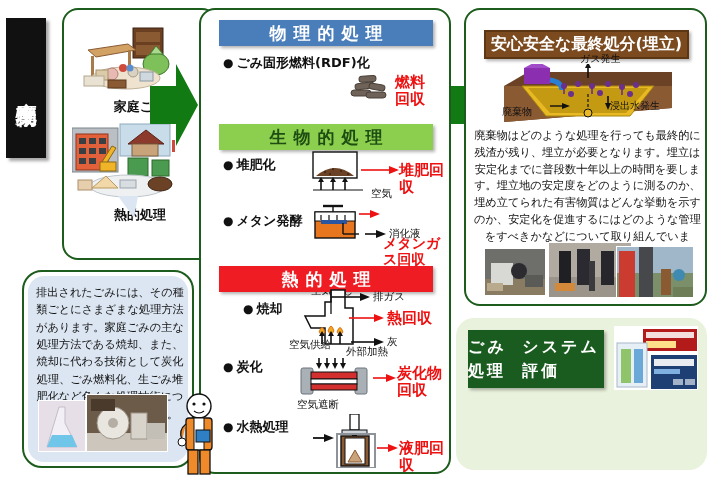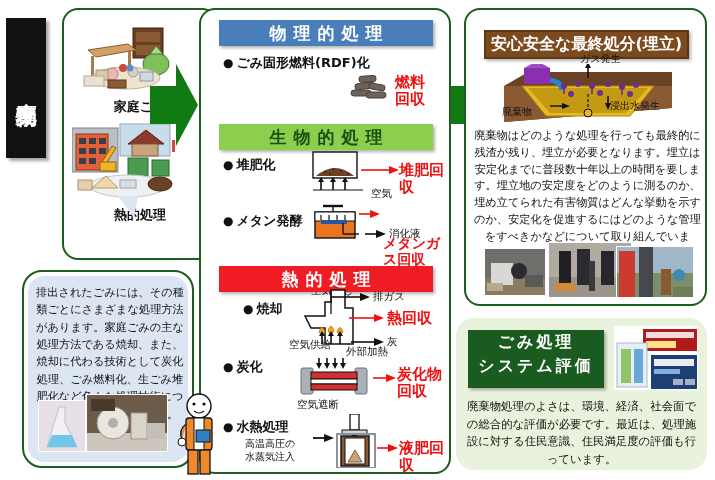--- a/index.html
+++ b/index.html
@@ -67,22 +67,22 @@
     position:absolute; left:18px; top:20px; width:205px; height:29px;
     background:#7b4a1e; border:2px solid #5d3614;
     color:#ffffff; font-size:16px; font-weight:bold;
     display:flex; align-items:center; justify-content:center;
     box-shadow:2px 2px 3px rgba(0,0,0,.3);
   }
   #head-eval {
     position:absolute; left:12px; top:12px; width:136px; height:58px;
     background:#1a5c1f; color:#ffffff;
     font-size:16px; font-weight:bold; letter-spacing:3px;
-    display:flex; flex-direction:column; align-items:center;
-    line-height:1.5;
+    display:flex; flex-direction:row; align-items:center;
+    justify-content:center; line-height:1.5;
     box-shadow:2px 2px 3px rgba(0,0,0,.3);
   }
 
   
   .item { position:absolute; font-size:13px; color:#111; font-weight:bold; }
   .item .dot { font-size:12px; margin-right:3px; }
   .sub { position:absolute; font-size:10px; color:#111; line-height:1.25; }
   .recover {
     position:absolute; font-size:15px; color:#ee1111; font-weight:bold;
     line-height:1.15;
@@ -386,32 +386,28 @@
         <rect x="12" y="21" width="46" height="5" fill="#ffffff" stroke="#111"></rect>
         <rect x="12" y="26" width="46" height="6" fill="#d32f2f" stroke="#111"></rect>
       </svg>
     </div>
     <div class="illus" style="left:172px; top:362px; width:24px; height:12px;">
       <svg viewBox="0 0 24 12" width="24" height="12">
         <line x1="0" y1="6" x2="15" y2="6" stroke="#ee1111" stroke-width="1.6"></line>
         <polygon points="23,6 13,2 13,10" fill="#ee1111"></polygon>
       </svg>
     </div>
-    <div class="recover" style="left:196px; top:356px;">
+    <div class="recover" style="left:196px; top:356px;font-family:Liberation Mono, monospace;">
       <div>炭化物</div>
       <div>回収</div>
     </div>
     <div class="lbl" style="left:96px; top:388px;">空気遮断</div>
 
     <div class="item" style="left:22px; top:408px;text-align:center;">
       <span class="dot">●</span><span>水熱処理</span>
-    </div>
-    <div class="sub" style="left:44px; top:428px; width:72px;">
-      <div>高温高圧の</div>
-      <div>水蒸気注入</div>
     </div>
     <div class="illus" style="left:112px; top:422px; width:22px; height:12px;">
       <svg viewBox="0 0 22 12" width="22" height="12">
         <line x1="0" y1="6" x2="13" y2="6" stroke="#111" stroke-width="1.8"></line>
         <polygon points="21,6 11,2 11,10" fill="#111"></polygon>
       </svg>
     </div>
     <div class="illus" style="left:132px; top:404px; width:46px; height:54px;">
       <svg viewBox="0 0 46 54" width="46" height="54">
         <rect x="17" y="0" width="9" height="16" fill="#ffffff" stroke="#111" stroke-width="1.3"></rect>
@@ -565,16 +561,15 @@
         <rect x="2" y="16" width="30" height="44" fill="#e6eef6" stroke="#a8b8c6"></rect>
         <rect x="6" y="22" width="10" height="34" fill="#8fc46a"></rect>
         <rect x="19" y="22" width="9" height="34" fill="#6aa8d8"></rect>
         <rect x="36" y="28" width="46" height="34" fill="#1d3f73"></rect>
         <rect x="39" y="32" width="40" height="7" fill="#ffffff" opacity="0.9"></rect>
         <rect x="39" y="42" width="26" height="5" fill="#7fb0e0"></rect>
         <rect x="58" y="52" width="10" height="6" fill="#ffffff" opacity="0.6"></rect>
         <rect x="70" y="52" width="10" height="6" fill="#ffffff" opacity="0.6"></rect>
       </svg>
     </div>
-    <div class="para" id="eval-text">廃棄物処理のよさは、環境、経済、社会面での総合的な評価が必要です。最近は、処理施設に対する住民意識、住民満足度の評価も行っています。</div>
   </div>
 
 </div>
 
 </body></html>

